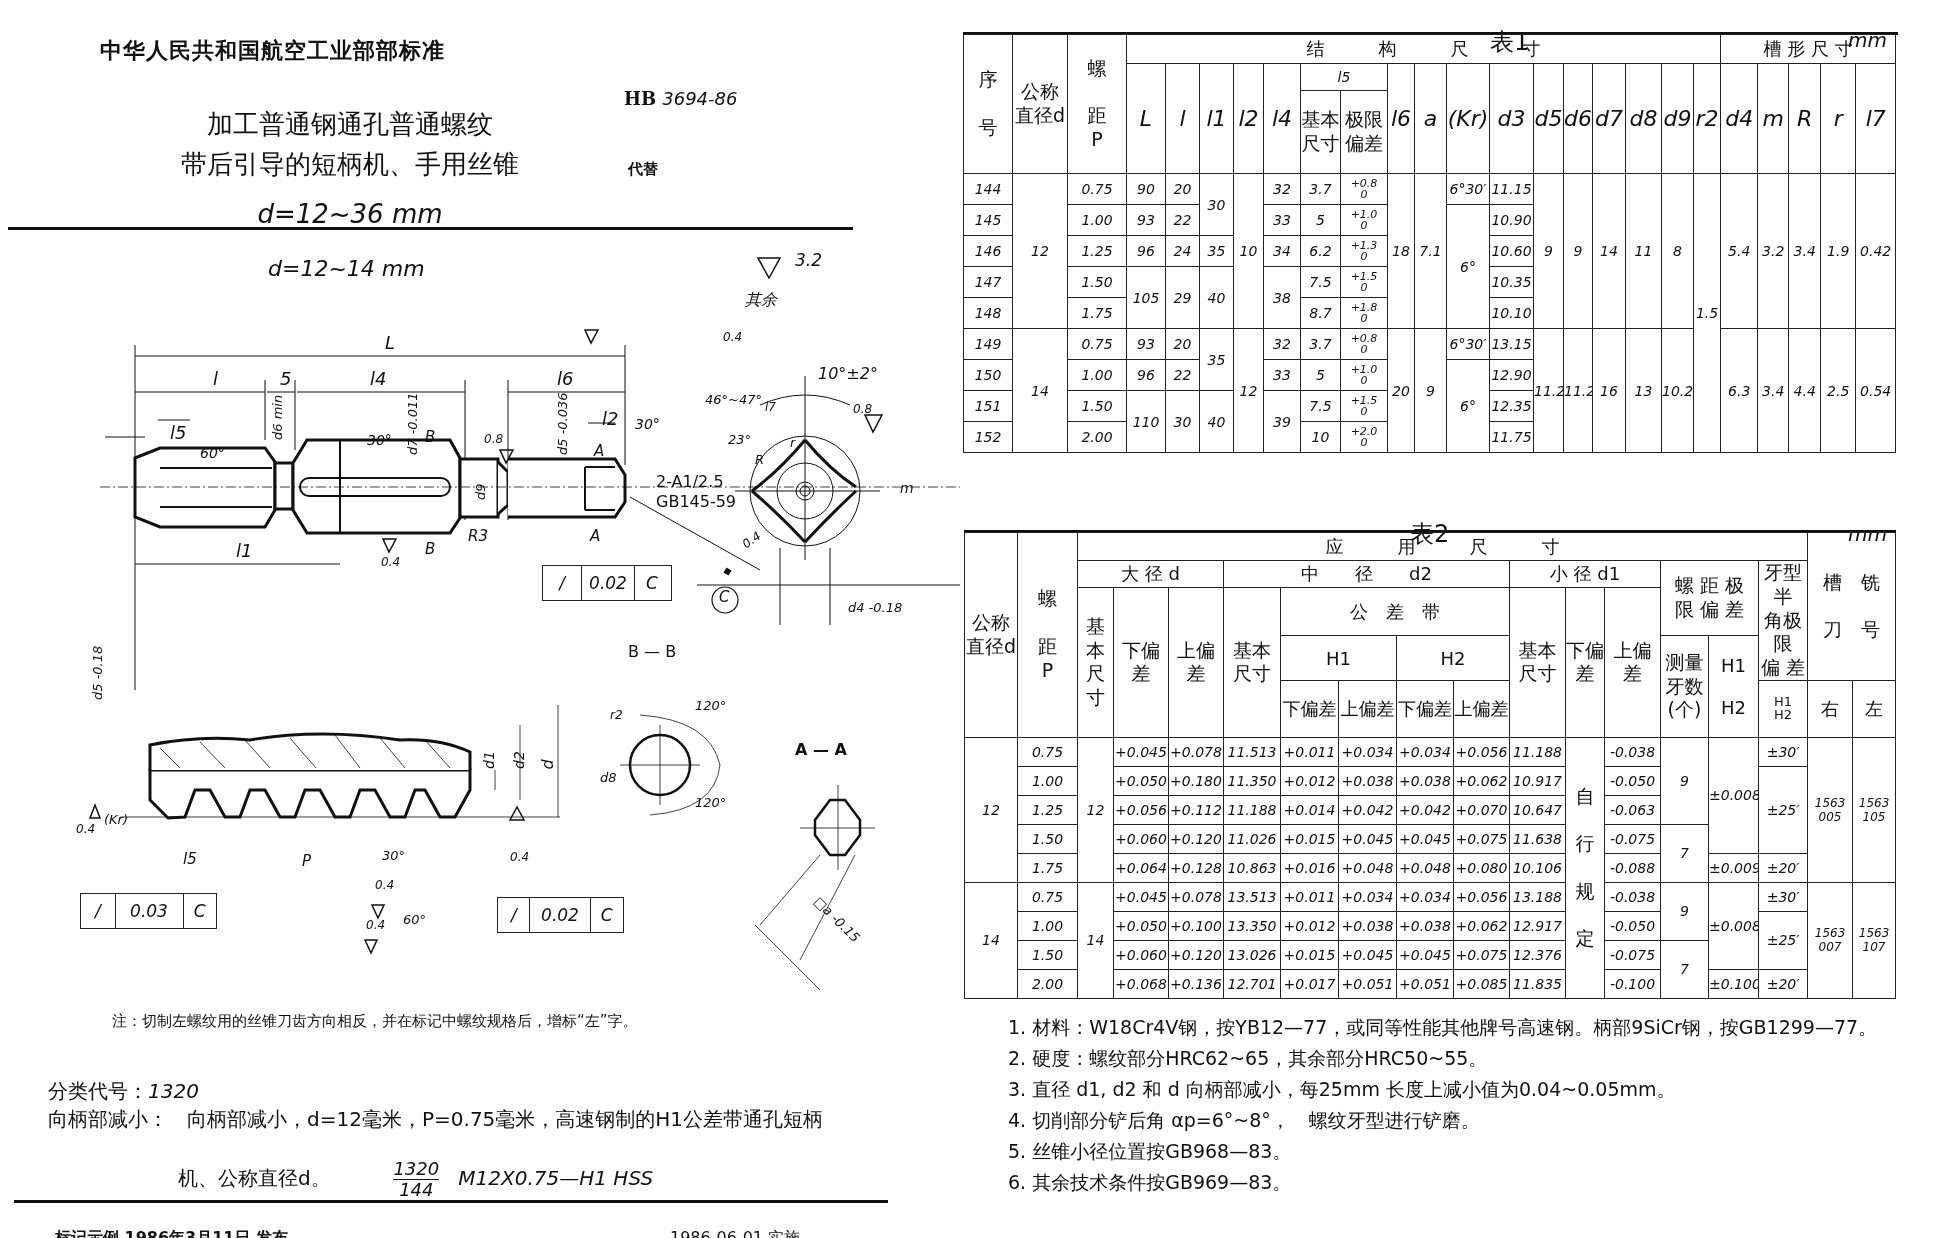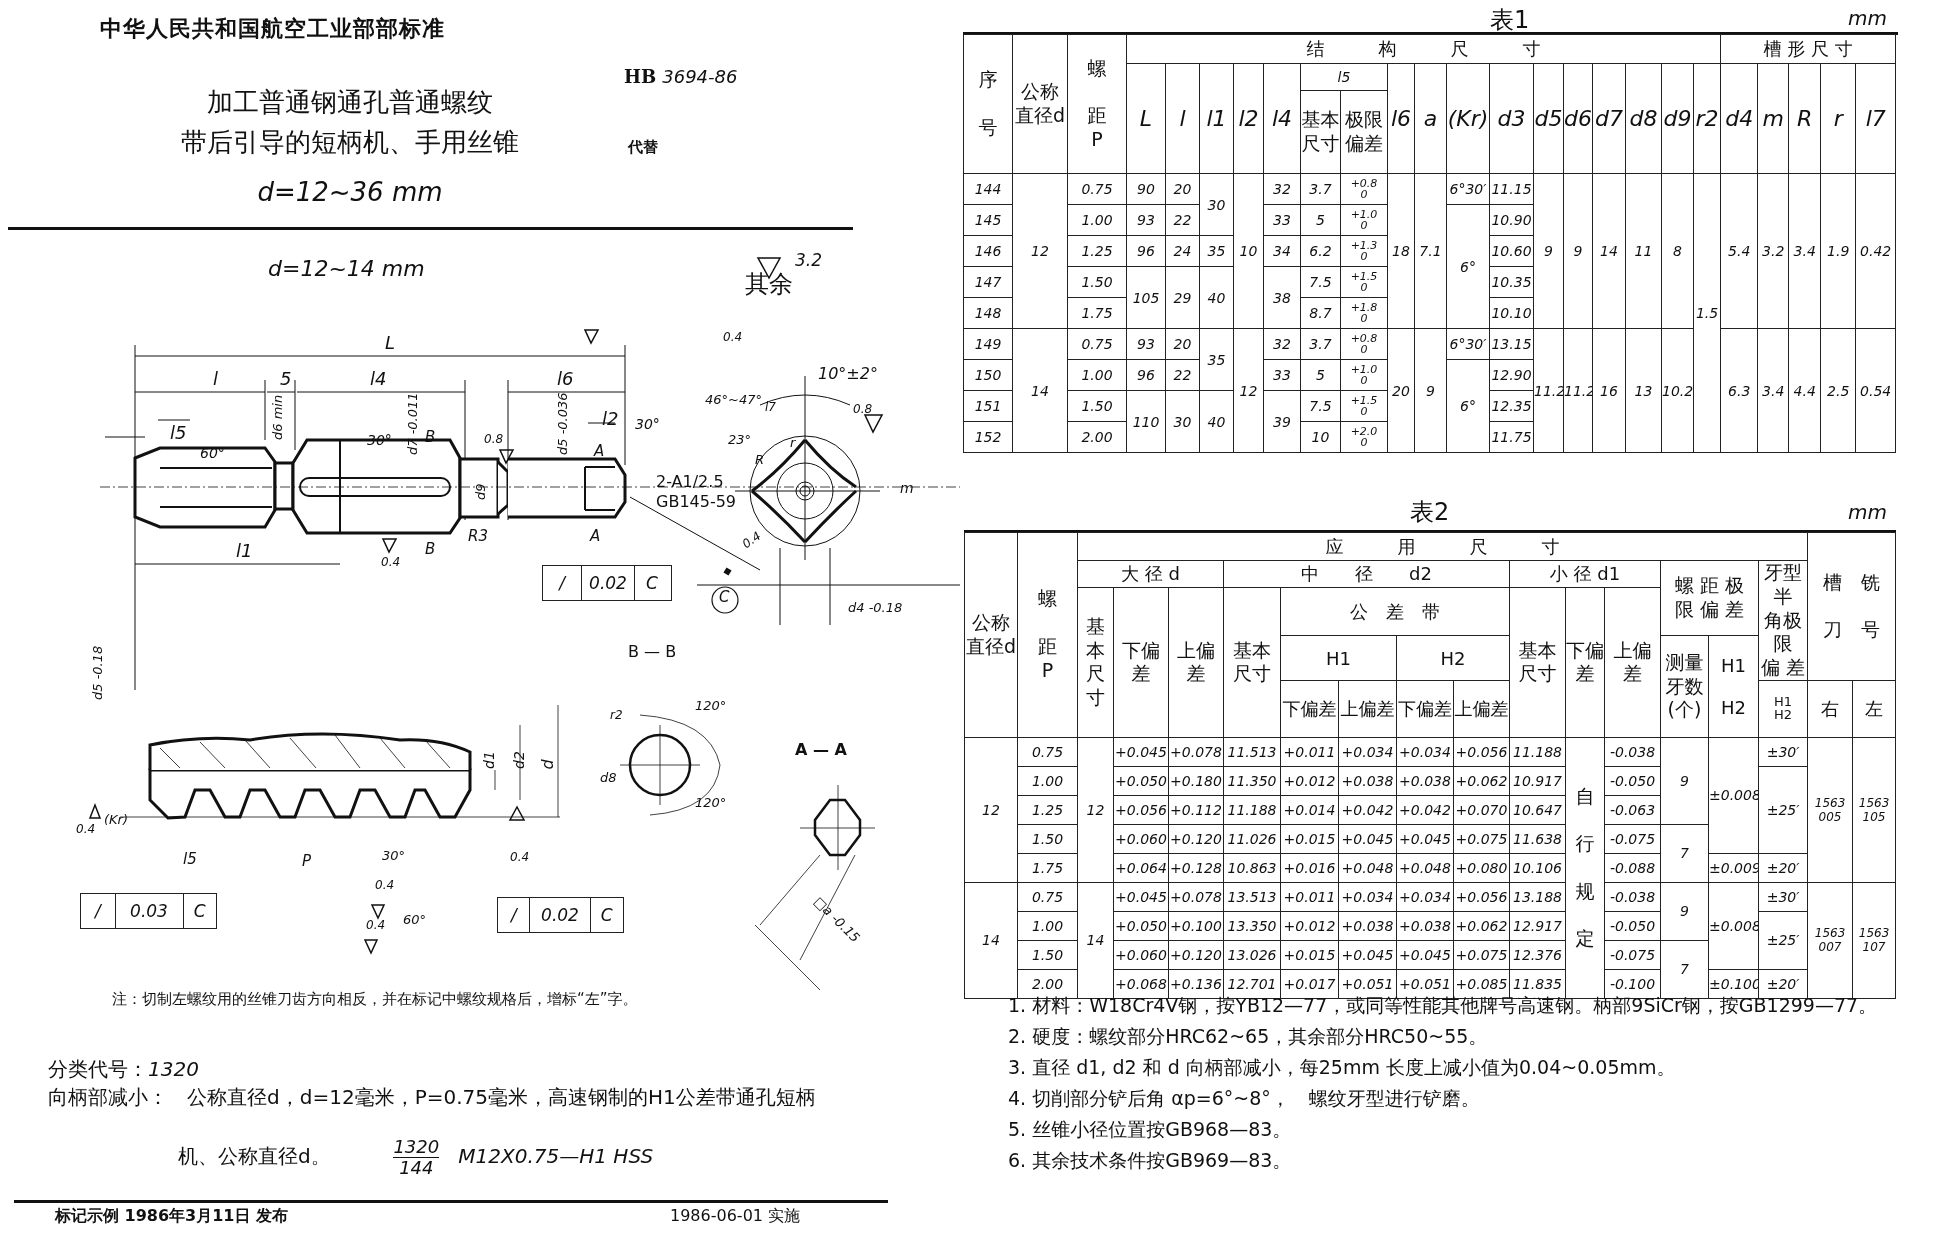--- a/index.html
+++ b/index.html
@@ -1,18 +1,18 @@
 <!DOCTYPE html>
 <html><head>
 <meta charset="utf-8">
 <style>
   html,body{margin:0;padding:0;background:#fff;}
   body{width:1940px;height:1238px;position:relative;overflow:hidden;color:#111;
        font-family:"DejaVu Sans","Liberation Sans",sans-serif;}
-  .abs{position:absolute;}
+  .abs{position:absolute;margin-top:22px;}
   .hand{font-family:"DejaVu Sans","Liberation Sans",sans-serif;font-style:italic;}
   .org{left:100px;top:14px;font-size:22px;font-weight:bold;letter-spacing:1px;}
   .title{font-size:26px;text-align:center;line-height:40px;}
   .hbcode{left:624px;top:66px;font-size:18px;}
   .hbcode b{font-family:"DejaVu Serif",serif;font-style:normal;margin-right:6px;}
   .replace{left:628px;top:138px;font-size:15px;font-weight:bold;}
   .hr{position:absolute;background:#111;}
   svg.draw{position:absolute;left:0;top:0;}
   table.t{position:absolute;border-collapse:collapse;table-layout:fixed;}
   table.t td{border:1px solid #222;text-align:center;vertical-align:middle;padding:0;
@@ -158,21 +158,21 @@
     <path d="M500,450 L513,450 L506,463 Z"></path>
     <path d="M383,539 L396,539 L389,552 Z"></path>
     <path d="M90,818 L100,818 L95,805 Z"></path>
     <path d="M510,820 L524,820 L517,807 Z"></path>
     <path d="M372,905 L384,905 L378,918 Z"></path>
     <path d="M365,940 L377,940 L371,953 Z"></path>
   </g>
 </svg>
 
 <div class="lbl" style="left:268px;top:256px;font-size:22px;">d=12~14 mm</div>
-<div class="abs" style="left:745px;top:268px;font-size:24px;">其余</div>
+<div class="abs" style="left:745px;top:268px;font-size:16px;font-style:italic;">其余</div>
 <div class="lbl" style="left:795px;top:250px;font-size:17px;">3.2</div>
 
 <div class="lbl" style="left:385px;top:332px;">L</div>
 <div class="lbl" style="left:213px;top:368px;">l</div>
 <div class="lbl" style="left:280px;top:368px;">5</div>
 <div class="lbl" style="left:370px;top:368px;">l4</div>
 <div class="lbl" style="left:557px;top:368px;">l6</div>
 <div class="lbl" style="left:170px;top:422px;">l5</div>
 <div class="lbl" style="left:602px;top:408px;">l2</div>
 <div class="lbl" style="left:236px;top:540px;">l1</div>
@@ -240,21 +240,21 @@
 <div class="fcf" style="left:497px;top:897px;width:125px;">
   <div style="width:32px;">/</div>
   <div style="width:60px;">0.02</div>
   <div style="width:33px;">C</div>
 </div>
 
 <div class="abs lnote">注：切制左螺纹用的丝锥刀齿方向相反，并在标记中螺纹规格后，增标“左”字。</div>
 
 <div class="abs cls">
   <div><span>分类代号：</span><i>1320</i></div>
-  <div style="white-space:nowrap;"><span>向柄部减小：</span>&nbsp;&nbsp;&nbsp;<span>公称直径d，d=12毫米，P=0.75毫米，高速钢制的H1公差带通孔短柄</span></div>
+  <div style="white-space:nowrap;"><span>向柄部减小：</span>&nbsp;&nbsp;&nbsp;<span>向柄部减小，d=12毫米，P=0.75毫米，高速钢制的H1公差带通孔短柄</span></div>
   <div style="margin-top:26px;padding-left:130px;white-space:nowrap;">
     <span>机、公称直径d。</span>
     <span style="display:inline-block;width:50px;"></span>
     <span class="frac"><span>1320</span><span>144</span></span>
     &nbsp;&nbsp;<i>M12X0.75—H1  HSS</i>
   </div>
 </div>
 
 <div class="hr" style="left:14px;top:1200px;width:874px;height:3px;"></div>
 <div class="abs foot-l">标记示例 1986年3月11日  发布</div>

